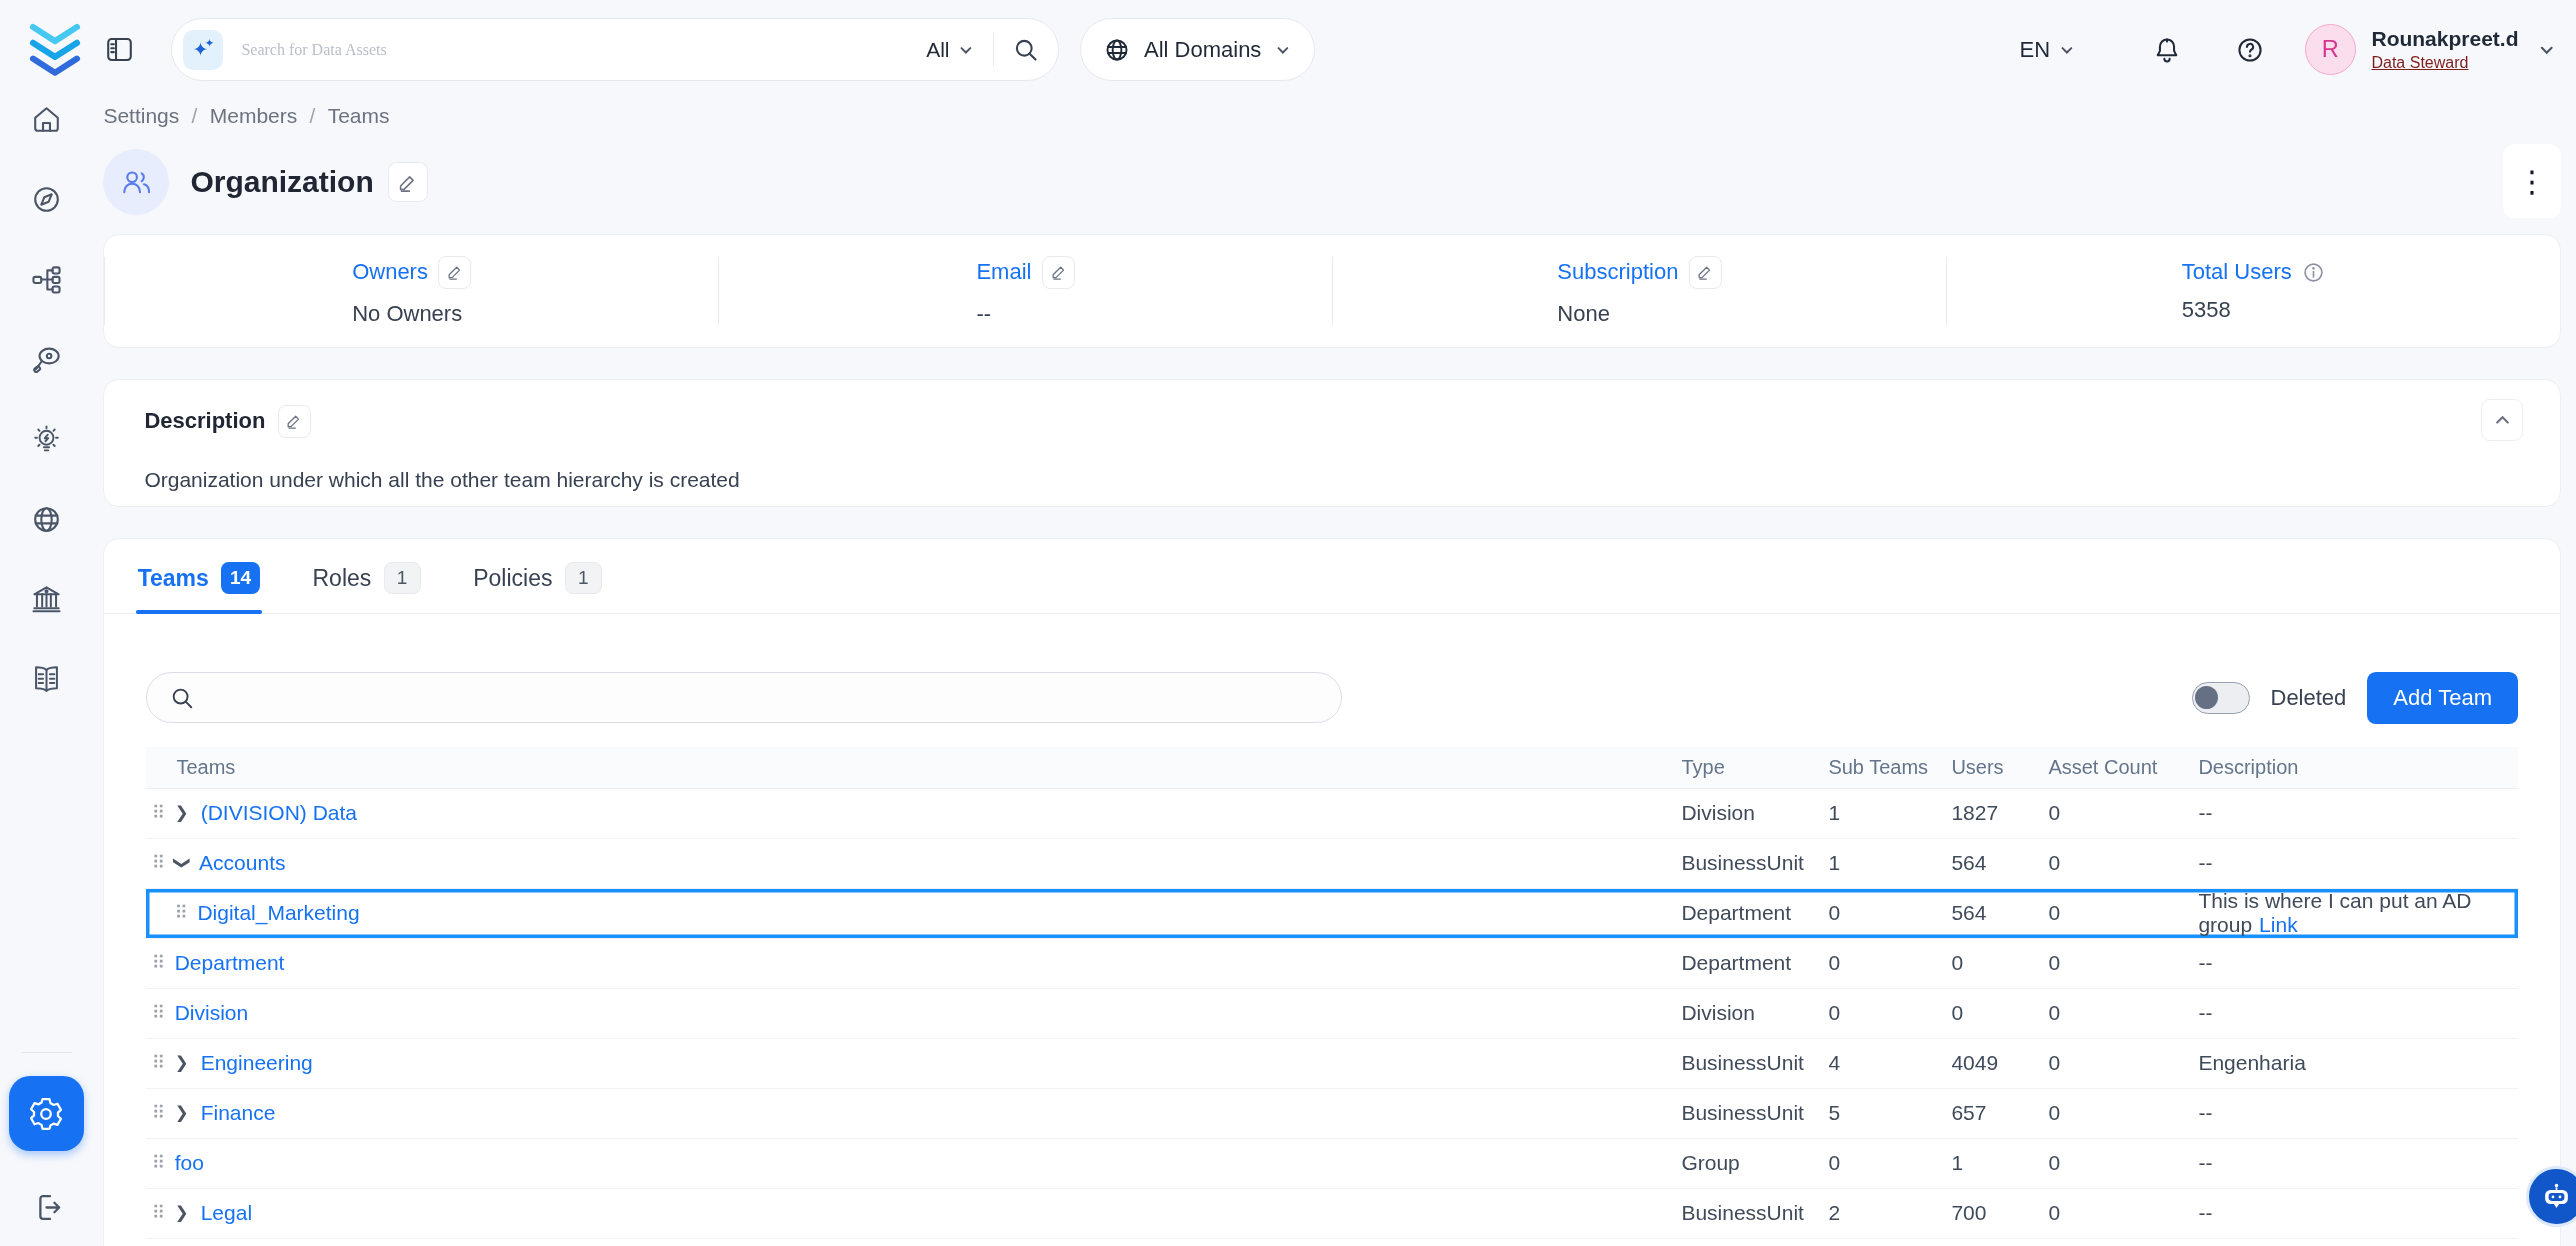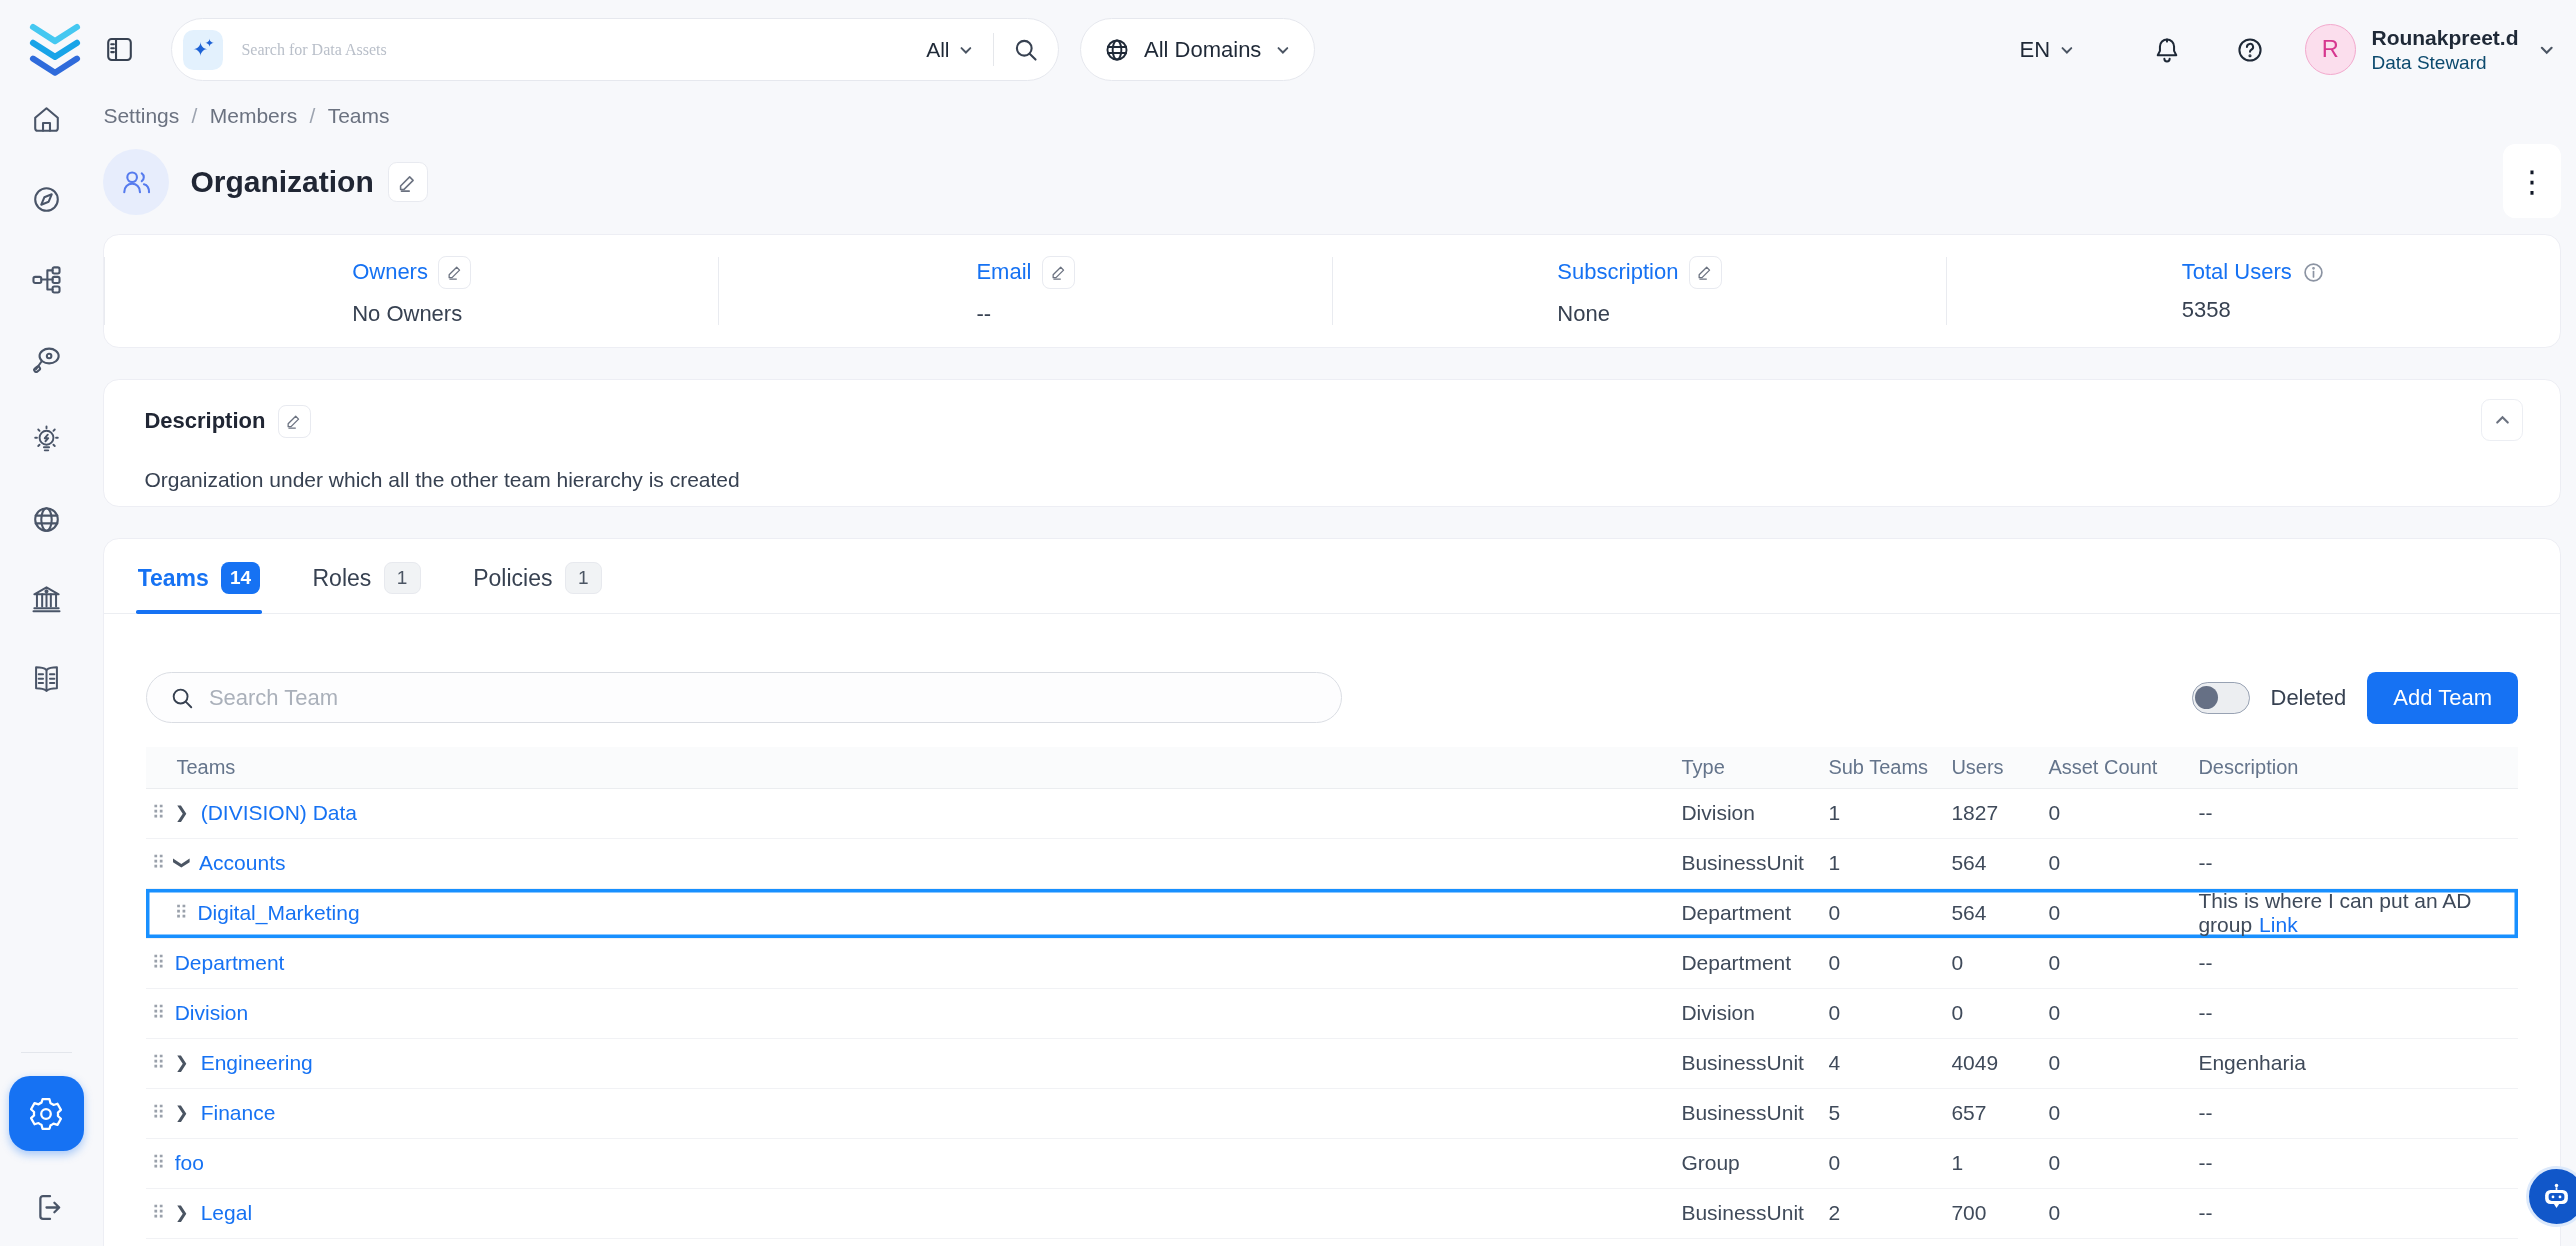--- a/index.html
+++ b/index.html
@@ -72,21 +72,21 @@
   .bell-btn { margin-left:77px; }
   .help-btn { margin-left:53px; }
   .user-chip { display:flex; align-items:center; margin-left:40px; cursor:pointer; }
   .avatar {
     width:51px; height:51px; border-radius:50%; background:#fbdeed;
     border:1.8px solid #f3a9cd; color:#d6368f; font-size:23.6px;
     display:flex; align-items:center; justify-content:center; flex:none;
   }
   .user-meta { margin-left:15.8px; line-height:1.25; }
   .user-name { font-size:21px; font-weight:700; color:#1f2937; }
-  .user-role { font-size:19px; color:#0c4a6e; }
+  .user-role { font-size:16px; color:#7f1d1d;text-decoration:underline; }
   .user-chevron { margin-left:19px; color:#4b5563; }
 
   
   .content { position:absolute; left:92px; top:99px; right:0; bottom:0; padding:0 15px 0 11.4px; }
   .breadcrumb { display:flex; gap:12.3px; font-size:21px; color:#6b7280; padding-top:5.3px; }
   .breadcrumb .crumb { cursor:pointer; }
   .breadcrumb .sep { color:#9ca3af; }
 
   .title-row { display:flex; align-items:center; margin-top:21px; position:relative; }
   .org-avatar {
@@ -513,21 +513,20 @@
         <span class="count-badge idle">1</span>
       </div>
     </div>
 
     <div class="toolbar">
       <div class="team-search">
         <svg width="24.5" height="24.5" viewBox="0 0 30 30" fill="none" stroke="currentColor" stroke-width="2.3" stroke-linecap="round">
             <circle cx="13" cy="13" r="8.5"></circle>
             <path d="M19.5 19.5 L26 26"></path>
           </svg>
-        <input type="text" placeholder="Search Team" style="">
       </div>
       <div class="toolbar-right">
         <span class="toggle">
             <span class="knob"></span>
           </span>
         <span class="toggle-label">Deleted</span>
         <button class="add-team-btn">Add Team</button>
       </div>
     </div>
 

